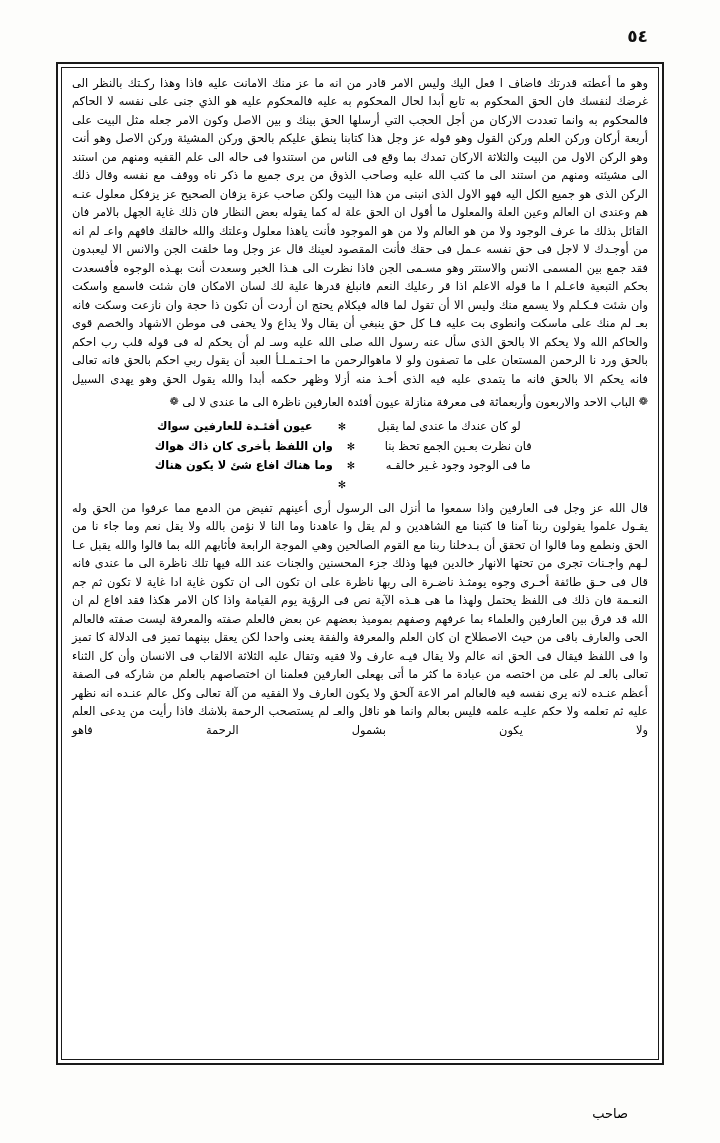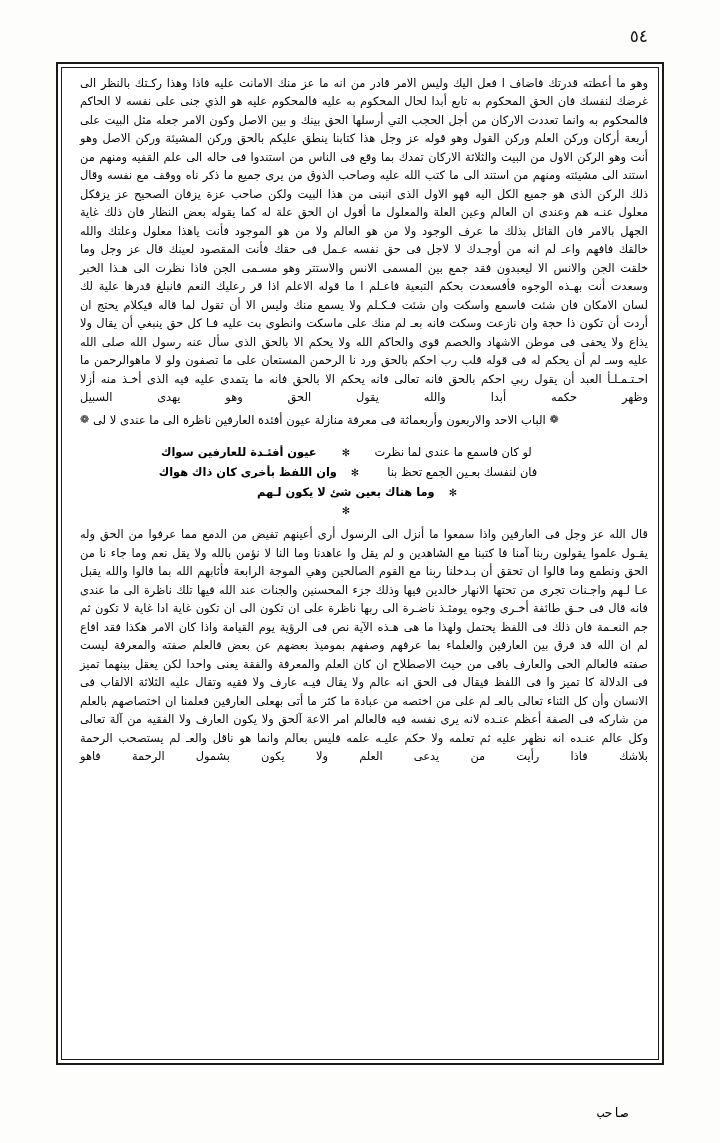--- a/index.html
+++ b/index.html
@@ -19,34 +19,34 @@
     position: absolute;
     inset: 0;
     background: #fdfdfb;
   }
   
   .page-number {
     position: absolute;
     top: 26px;
     right: 72px;
     font-size: 17px;
-    font-weight: normal;
+    font-weight: bold;
     letter-spacing: 1px;
     color: #111;
   }
   
   .frame {
     position: absolute;
     top: 62px;
     left: 56px;
     right: 56px;
     bottom: 78px;
     border: 2px solid #1a1a1a;
     box-sizing: border-box;
-    padding: 10px 14px 10px 22px;
+    padding: 10px 14px 10px 14px;
     background: #ffffff;
   }
   .frame::after {
     content: "";
     position: absolute;
     top: 3px; left: 3px; right: 3px; bottom: 3px;
     border: 1px solid #1a1a1a;
     pointer-events: none;
   }
   .body-text {
@@ -61,23 +61,23 @@
     font-family: "DejaVu Sans", sans-serif;
   }
   .body-text p {
     margin: 0 0 2px 0;
     text-align: justify;
     text-align-last: justify;
   }
   .section-heading {
     position: relative;
     z-index: 2;
-    text-align: left;
+    text-align: right;
     font-size: 11.6px;
-    margin: 7px 0 16px 0;
+    margin: 7px 0 8px 0;
     letter-spacing: 0.2px;
   }
   .star {
     font-size: 11px;
     vertical-align: 1px;
   }
   
   .poem {
     position: relative;
     z-index: 2;
@@ -110,21 +110,20 @@
   }
   .poem .verse-line.indent-1 { padding-right: 36px; }
   .poem .verse-line.indent-2 { padding-right: 18px; }
   
   .catchword {
     position: absolute;
     bottom: 22px;
     right: 92px;
     font-size: 13px;
     z-index: 3;
-    font-family: Liberation Mono, monospace;
   }
 </style>
 </head>
 <body>
 
 <div class="page">
 
   <div class="page-number">٥٤</div>
 
   <div class="frame">
@@ -134,32 +133,33 @@
     </div>
 
     <div class="section-heading">
       <span class="star">❁</span>
       <span>الباب الاحد والاربعون وأربعماثة فى معرفة منازلة عيون أفئدة العارفين ناظرة الى ما عندى لا لى</span>
       <span class="star">❁</span>
     </div>
 
     <div class="poem">
       <div class="verse-line indent-1">
-        <span class="hemistich first">لو كان فاسمع ما عندى لما نظرت</span>
+        <span class="hemistich first">لو كان عندك ما عندى لما يقبل</span>
         <span class="verse-sep">✻</span>
         <span class="hemistich second">عيون أفئـدة للعارفين سواك</span>
       </div>
       <div class="verse-line indent-2">
-        <span class="hemistich first">فان لنفسك بعـين الجمع تحظ بنا</span>
+        <span class="hemistich first">فان نظرت بعـين الجمع تحظ بنا</span>
         <span class="verse-sep">✻</span>
         <span class="hemistich second">وان اللفظ بأخرى كان ذاك هواك</span>
       </div>
       <div class="verse-line indent-2">
+        <span class="hemistich first">ما فى الوجود وجود غـير خالقـه</span>
         <span class="verse-sep">✻</span>
-        <span class="hemistich second">وما هناك بعين شئ لا يكون لـهم</span>
+        <span class="hemistich second">وما هناك افاع شئ لا يكون هناك</span>
       </div>
       <div class="verse-line indent-1">
         <span class="verse-sep">✻</span>
       </div>
     </div>
 
     <div class="body-text">
       <p>قال الله عز وجل فى العارفين واذا سمعوا ما أنزل الى الرسول أرى أعينهم تفيض من الدمع مما عرفوا من الحق وله يقـول علموا يقولون ربنا آمنا فا كتبنا مع الشاهدين و لم يقل وا عاهدنا وما النا لا نؤمن بالله ولا يقل نعم وما جاء نا من الحق ونطمع وما قالوا ان تحقق أن بـدخلنا ربنا مع القوم الصالحين وهي الموجة الرابعة فأثابهم الله بما قالوا والله يقبل عـا لـهم واجـنات تجرى من تحتها الانهار خالدين فيها وذلك جزء المحسنين والجنات عند الله فيها تلك ناظرة الى ما عندى فانه قال فى حـق طائفة أخـرى وجوه يومثـذ ناضـرة الى ربها ناظرة على ان تكون الى ان تكون غاية ادا غاية لا تكون ثم جم النعـمة فان ذلك فى اللفظ يحتمل ولهذا ما هى هـذه الآية نص فى الرؤية يوم القيامة واذا كان الامر هكذا فقد افاع لم ان الله قد فرق بين العارفين والعلماء بما عرفهم وصفهم بموميذ بعضهم عن بعض فالعلم صفته والمعرفة ليست صفته فالعالم الحى والعارف باقى من حيث الاصطلاح ان كان العلم والمعرفة والفقة يعنى واحدا لكن يعقل بينهما تميز فى الدلالة كا تميز وا فى اللفظ فيقال فى الحق انه عالم ولا يقال فيـه عارف ولا فقيه وتقال عليه الثلاثة الالقاب فى الانسان وأن كل الثناء تعالى بالعـ لم على من اختصه من عبادة ما كثر ما أتى بهعلى العارفين فعلمنا ان اختصاصهم بالعلم من شاركه فى الصفة أعظم عنـده لانه يرى نفسه فيه فالعالم امر الاعة آلحق ولا يكون العارف ولا الفقيه من آلة تعالى وكل عالم عنـده انه نظهر عليه ثم تعلمه ولا حكم عليـه علمه فليس بعالم وانما هو ناقل والعـ لم يستصحب الرحمة بلاشك فاذا رأيت من يدعى العلم ولا يكون بشمول الرحمة فاهو</p>
     </div>
 

